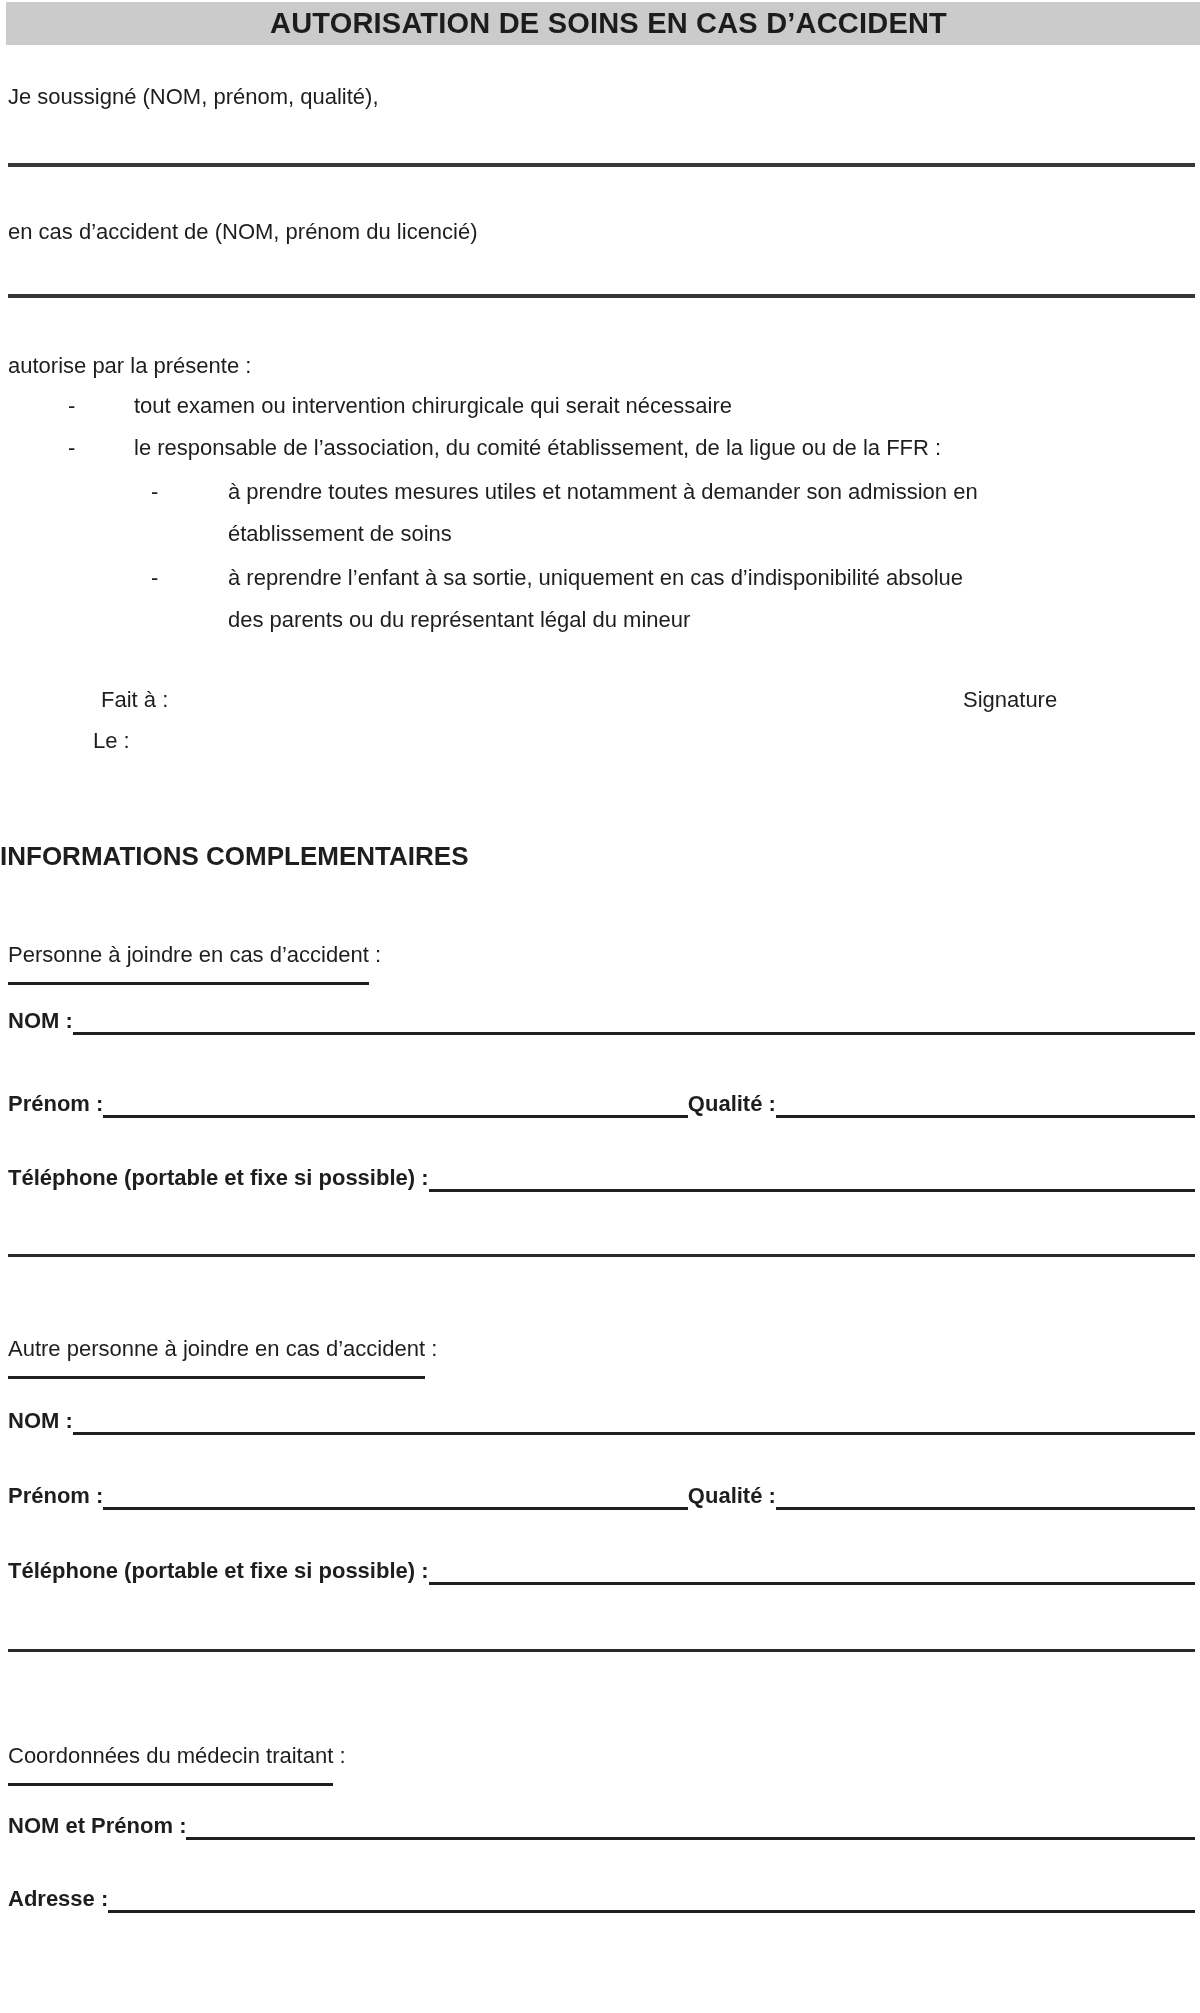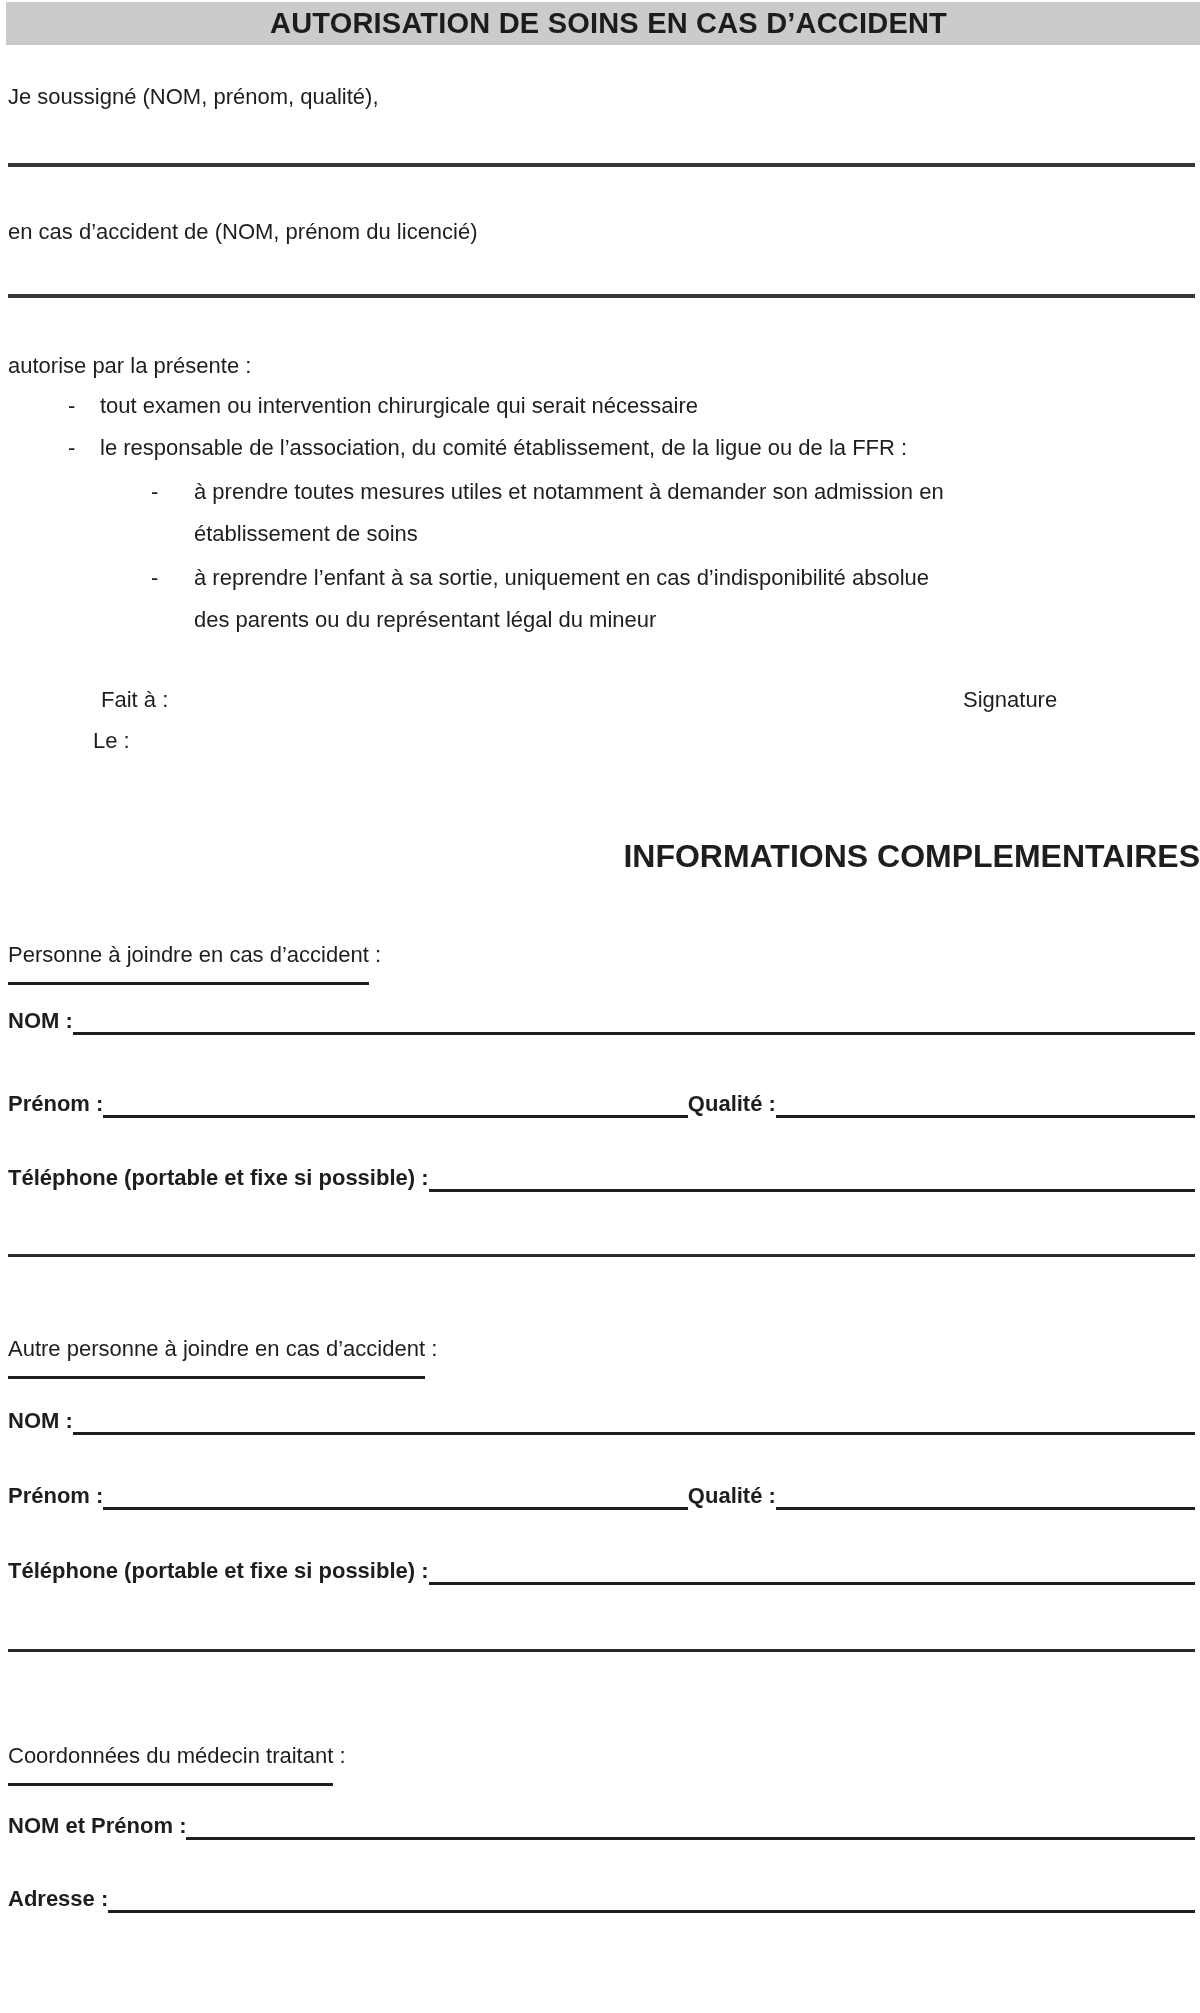--- a/index.html
+++ b/index.html
@@ -25,24 +25,24 @@
   .textrow { position:absolute; left:8px; line-height:28px; white-space:nowrap; }
   .sep { position:absolute; left:8px; width:1187px; height:0; }
   .thick { border-top:4px solid #383838; }
   .mid { border-top:3px solid #2a2a2a; }
   .bullet { position:absolute; display:flex; align-items:flex-start; }
   .bullet.l1 { left:68px; line-height:28px; }
   .bullet.l2 { left:151px; line-height:42px; }
   .dash { flex:0 0 auto; }
   .d1 { width:32px; }
   .d2 { width:43px; }
-  .bullet-text { white-space:nowrap; }
+  .bullet-text { white-space:nowrap;margin-left:34px; }
   .info-heading {
     position:absolute; left:0; width:1200px;
-    text-align:right; font-weight:bold; font-size:32px; line-height:30px;
+    text-align:left; font-weight:bold; font-size:26px; line-height:30px;
   }
   .section-heading { position:absolute; left:8px; line-height:28px; white-space:nowrap; }
   .underlined { border-bottom:3px solid #1f1f1f; padding-bottom:15px; }
   .field-row {
     position:absolute; left:8px; width:1187px;
     display:flex; align-items:flex-end; height:29px;
   }
   .flabel { line-height:29px; white-space:nowrap; flex:0 0 auto;font-weight:bold; }
   .fill { flex:1 1 0; height:0; border-bottom:3px solid #1f1f1f; align-self:flex-end; }
   .f1 { flex-grow:555; }

